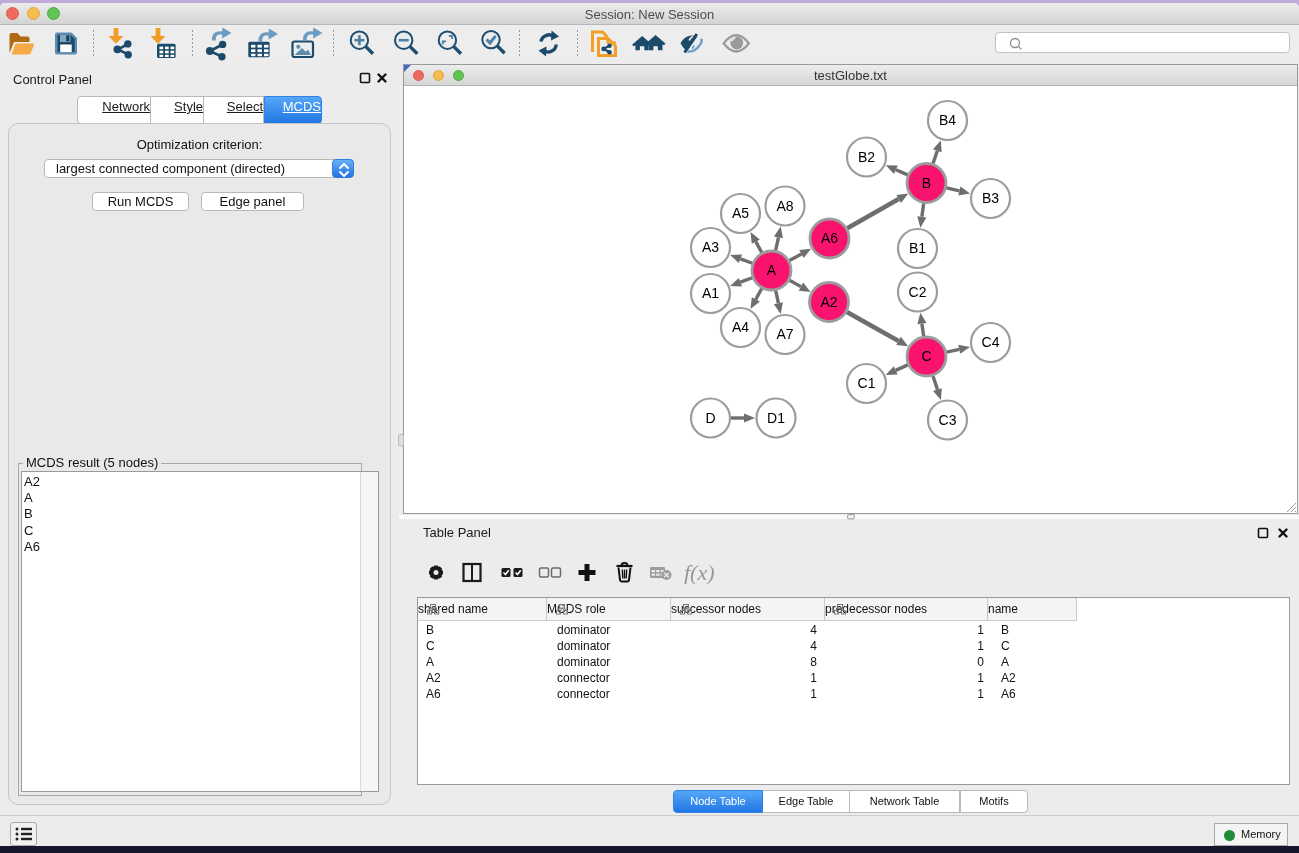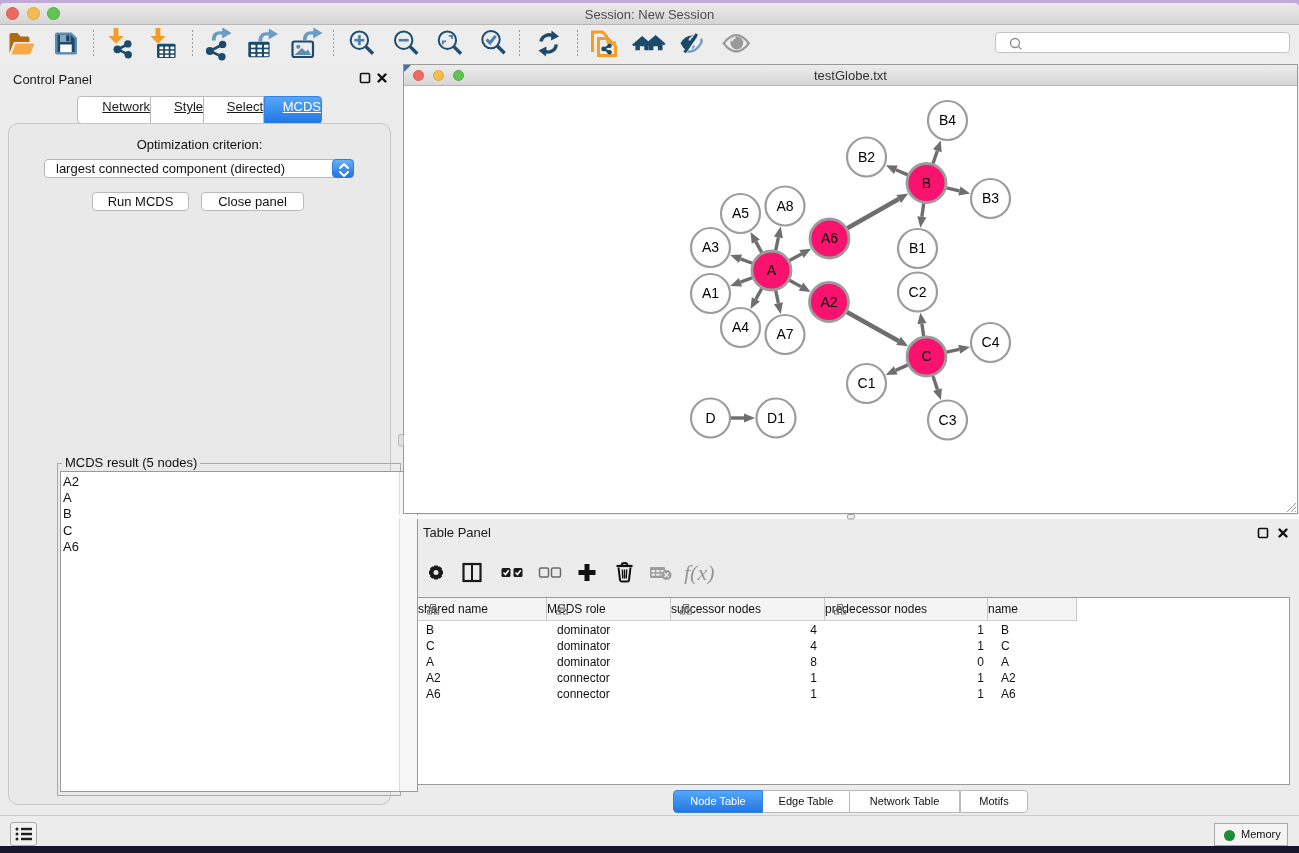--- a/index.html
+++ b/index.html
@@ -42,21 +42,21 @@
     line-height:17px; color:#111; }
   #combo .ctext { display:block; text-align:left; padding-left:11px; }
   #combo .step { position:absolute; right:-1px; top:-1px; width:22px; height:19px;
     background:linear-gradient(#68b1f8,#2173df); border-radius:4px;
     border:1px solid #2e7de0; }
   #combo .step svg { position:absolute; left:3px; top:1px; }
   .btn { position:absolute; top:68px; height:19px; background:#ffffff;
     border:1px solid #b9b9b9; border-radius:4px; font-size:13px; color:#111;
     text-align:center; line-height:18px; }
   #fieldset { position:absolute; left:9px; top:339px; width:344px; height:333px;
-    border:1px solid #a8a8a8;margin-left:39px; }
+    border:1px solid #a8a8a8; }
   #fieldset .lbl { position:absolute; left:4px; top:-9px; background:#e9e9e9;
     padding:0 3px; font-size:13px; color:#111; }
   #listbox { position:absolute; left:2px; top:7px; width:358px; height:321px;
     background:#fff; border:1px solid #9a9a9a; font-size:13px; color:#111;
     padding-top:2px; }
   #listbox .sb { position:absolute; right:0; top:0; width:18px; height:319px;
     background:#f6f6f6; border-left:1px solid #dadada; }
   #listbox .row { padding-left:2px; height:16.2px; line-height:16.2px; }
   
   #netwin { position:absolute; left:403px; top:64px; width:895px; height:450px;
@@ -238,21 +238,21 @@
     <div id="combo">
         <span class="ctext">largest connected component (directed)</span>
       <span class="step">
           <svg width="16" height="18">
         <path d="M4 7 L8 3 L12 7" fill="none" stroke="#fff" stroke-width="2" stroke-linecap="round" stroke-linejoin="round"></path>
         <path d="M4 11 L8 15 L12 11" fill="none" stroke="#fff" stroke-width="2" stroke-linecap="round" stroke-linejoin="round"></path>
       </svg>
         </span>
     </div>
     <div class="btn" style="left:83px;width:97px;">Run MCDS</div>
-    <div class="btn" style="left:192px;width:103px;">Close panel</div>
+    <div class="btn" style="left:192px;width:103px;">Edge panel</div>
     <div id="fieldset">
       <div class="lbl">MCDS result (5 nodes)</div>
       <div id="listbox">
         <div class="row">A2</div>
           <div class="row">A</div>
           <div class="row">B</div>
         <div class="row">C</div>
           <div class="row">A6</div>
         <div class="sb"></div>
       </div>

